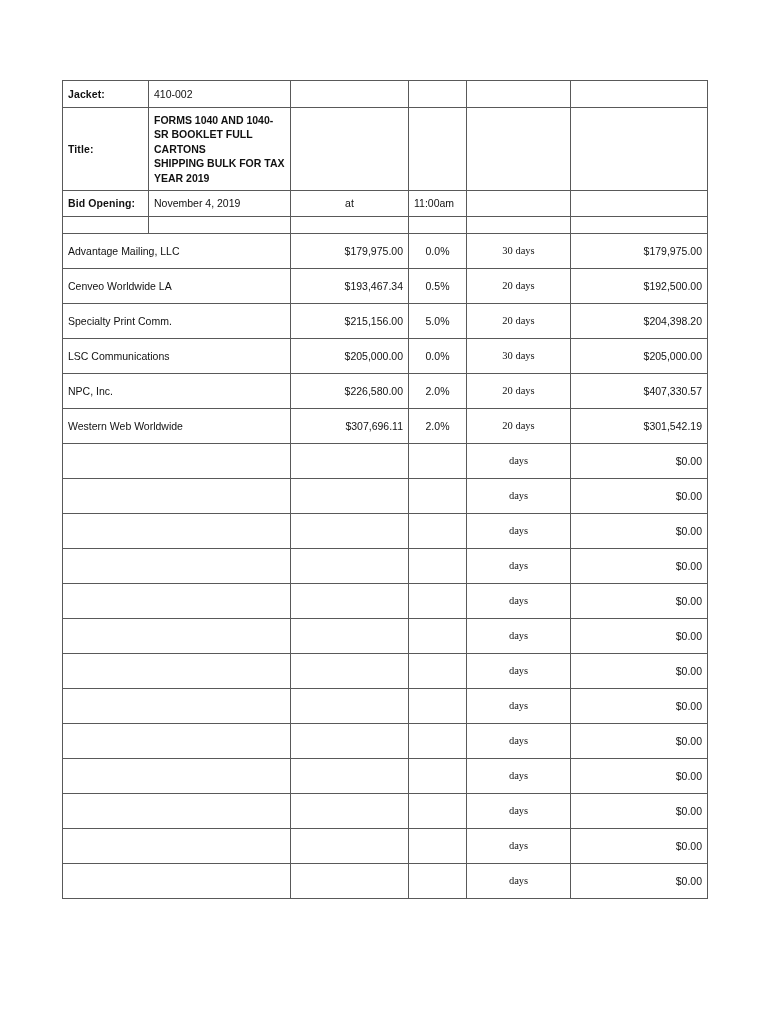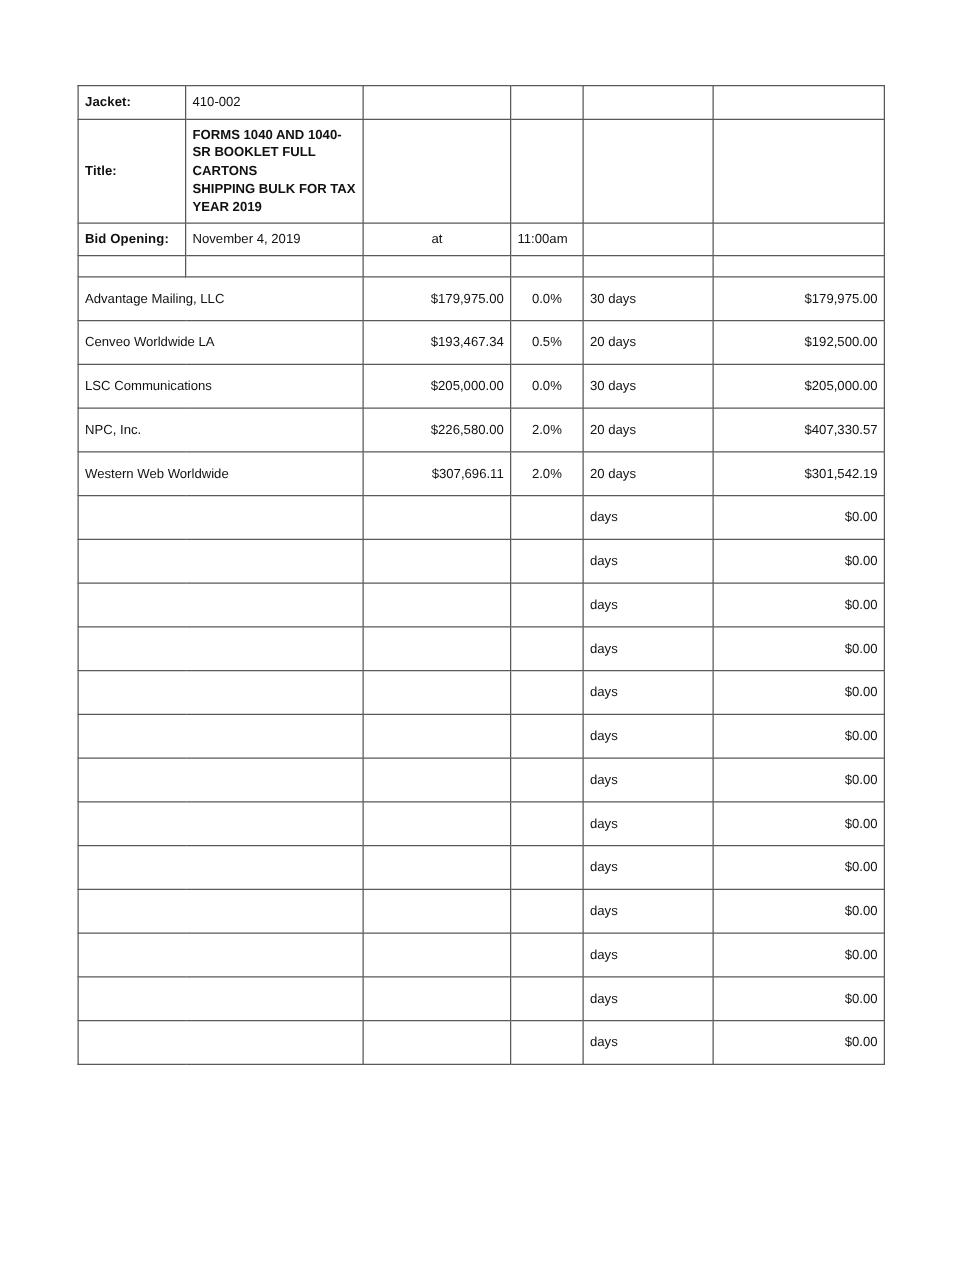--- a/index.html
+++ b/index.html
@@ -12,21 +12,21 @@
     height: 1024px;
     font-family: "Liberation Sans", sans-serif;
     color: #000000;
     position: relative;
     overflow: hidden;
   }
 
   #page {
     position: absolute;
     left: 62px;
-    top: 68px;
+    top: 80px;
     width: 645px;
   }
 
   table.bidsheet {
     border-collapse: collapse;
     table-layout: fixed;
     width: 645px;
     font-size: 10.5px;
     color: #111111;
   }
@@ -77,21 +77,21 @@
     font-size: 11px;
     letter-spacing: 0.15px;
   }
 
   .c-left   { text-align: left; }
   .c-center { text-align: center; }
   .c-right  { text-align: right; }
 
   .num { font-size: 10.5px; }
 
-  .days-cell { text-align: left; }
+  .days-cell { text-align: center; font-family: Liberation Serif, serif; }
   .pct-cell  { text-align: center; }
 </style>
 </head>
 <body>
 
 <div id="page">
   <table class="bidsheet">
     <colgroup>
       <col class="c1">
         <col class="c2">
@@ -156,20 +156,27 @@
           <td class="c-right num">$179,975.00</td>
         </tr>
         <tr class="r-data">
           <td class="c-left" colspan="2">Cenveo Worldwide LA</td>
           <td class="c-right num">$193,467.34</td>
           <td class="pct-cell">0.5%</td>
           <td class="days-cell">20 days</td>
           <td class="c-right num">$192,500.00</td>
         </tr>
         <tr class="r-data">
+          <td class="c-left" colspan="2">Specialty Print Comm.</td>
+          <td class="c-right num">$215,156.00</td>
+          <td class="pct-cell">5.0%</td>
+          <td class="days-cell">20 days</td>
+          <td class="c-right num">$204,398.20</td>
+        </tr>
+        <tr class="r-data">
           <td class="c-left" colspan="2">LSC Communications</td>
           <td class="c-right num">$205,000.00</td>
           <td class="pct-cell">0.0%</td>
           <td class="days-cell">30 days</td>
           <td class="c-right num">$205,000.00</td>
         </tr>
         <tr class="r-data">
           <td class="c-left" colspan="2">NPC, Inc.</td>
           <td class="c-right num">$226,580.00</td>
           <td class="pct-cell">2.0%</td>

